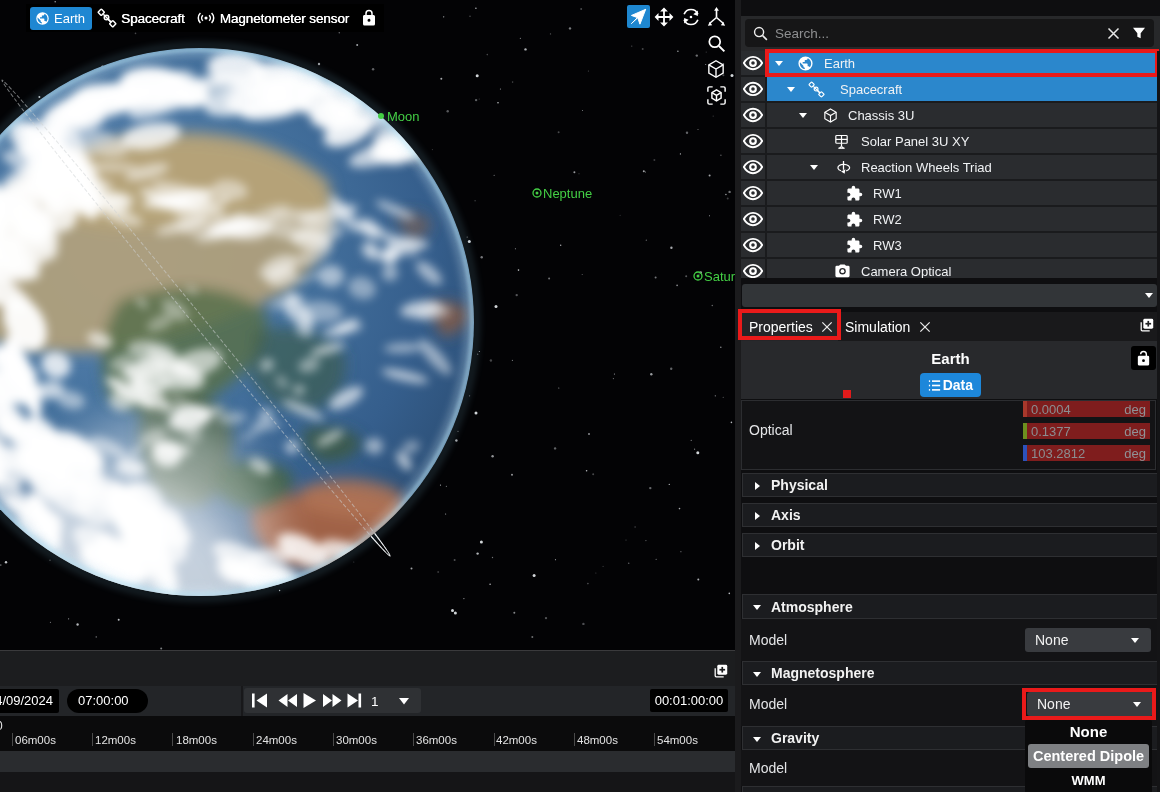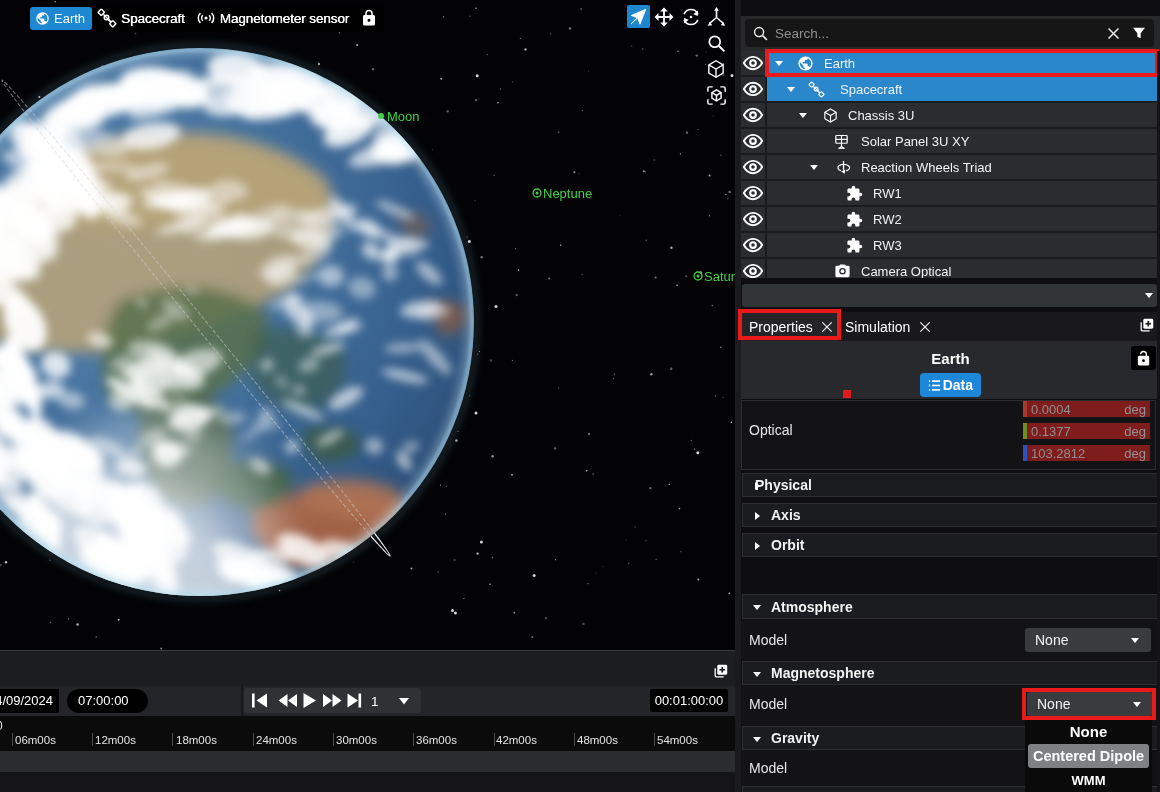--- a/index.html
+++ b/index.html
@@ -969,21 +969,21 @@
         </g>
       </svg>
     <div class="abs" style="left:102px;top:374px;width:8px;height:8px;background:#e11b1b"></div>
     <div class="abs" style="left:0;top:384px;width:415px;height:70px;background:#131315;border:1px solid #2c2d30"></div>
     <div class="abs" style="left:8px;top:406px;color:#e4e5e7;font-size:14px">Optical</div>
     <div class="val" style="top:385px"><div class="bar" style="background:#a8382b"></div>0.0004<span class="unit">deg</span></div>
     <div class="val" style="top:407px"><div class="bar" style="background:#6d8f1f"></div>0.1377<span class="unit">deg</span></div>
     <div class="val" style="top:429px"><div class="bar" style="background:#2d52bb"></div>103.2812<span class="unit">deg</span></div>
     <div class="sect" style="top:457px;height:24px">
         <div class="caretR abs" style="left:12px;top:8px"></div>
-        <span style="margin-left:12px">Physical</span>
+        <span style="margin-left:28px">Physical</span>
       </div>
     <div class="sect" style="top:487px;height:24px">
         <div class="caretR abs" style="left:12px;top:8px"></div>
         <span style="margin-left:28px">Axis</span>
       </div>
     <div class="sect" style="top:517px;height:24px">
         <div class="caretR abs" style="left:12px;top:8px"></div>
         <span style="margin-left:28px">Orbit</span>
       </div>
     <div class="sect" style="top:578px;height:25px">

